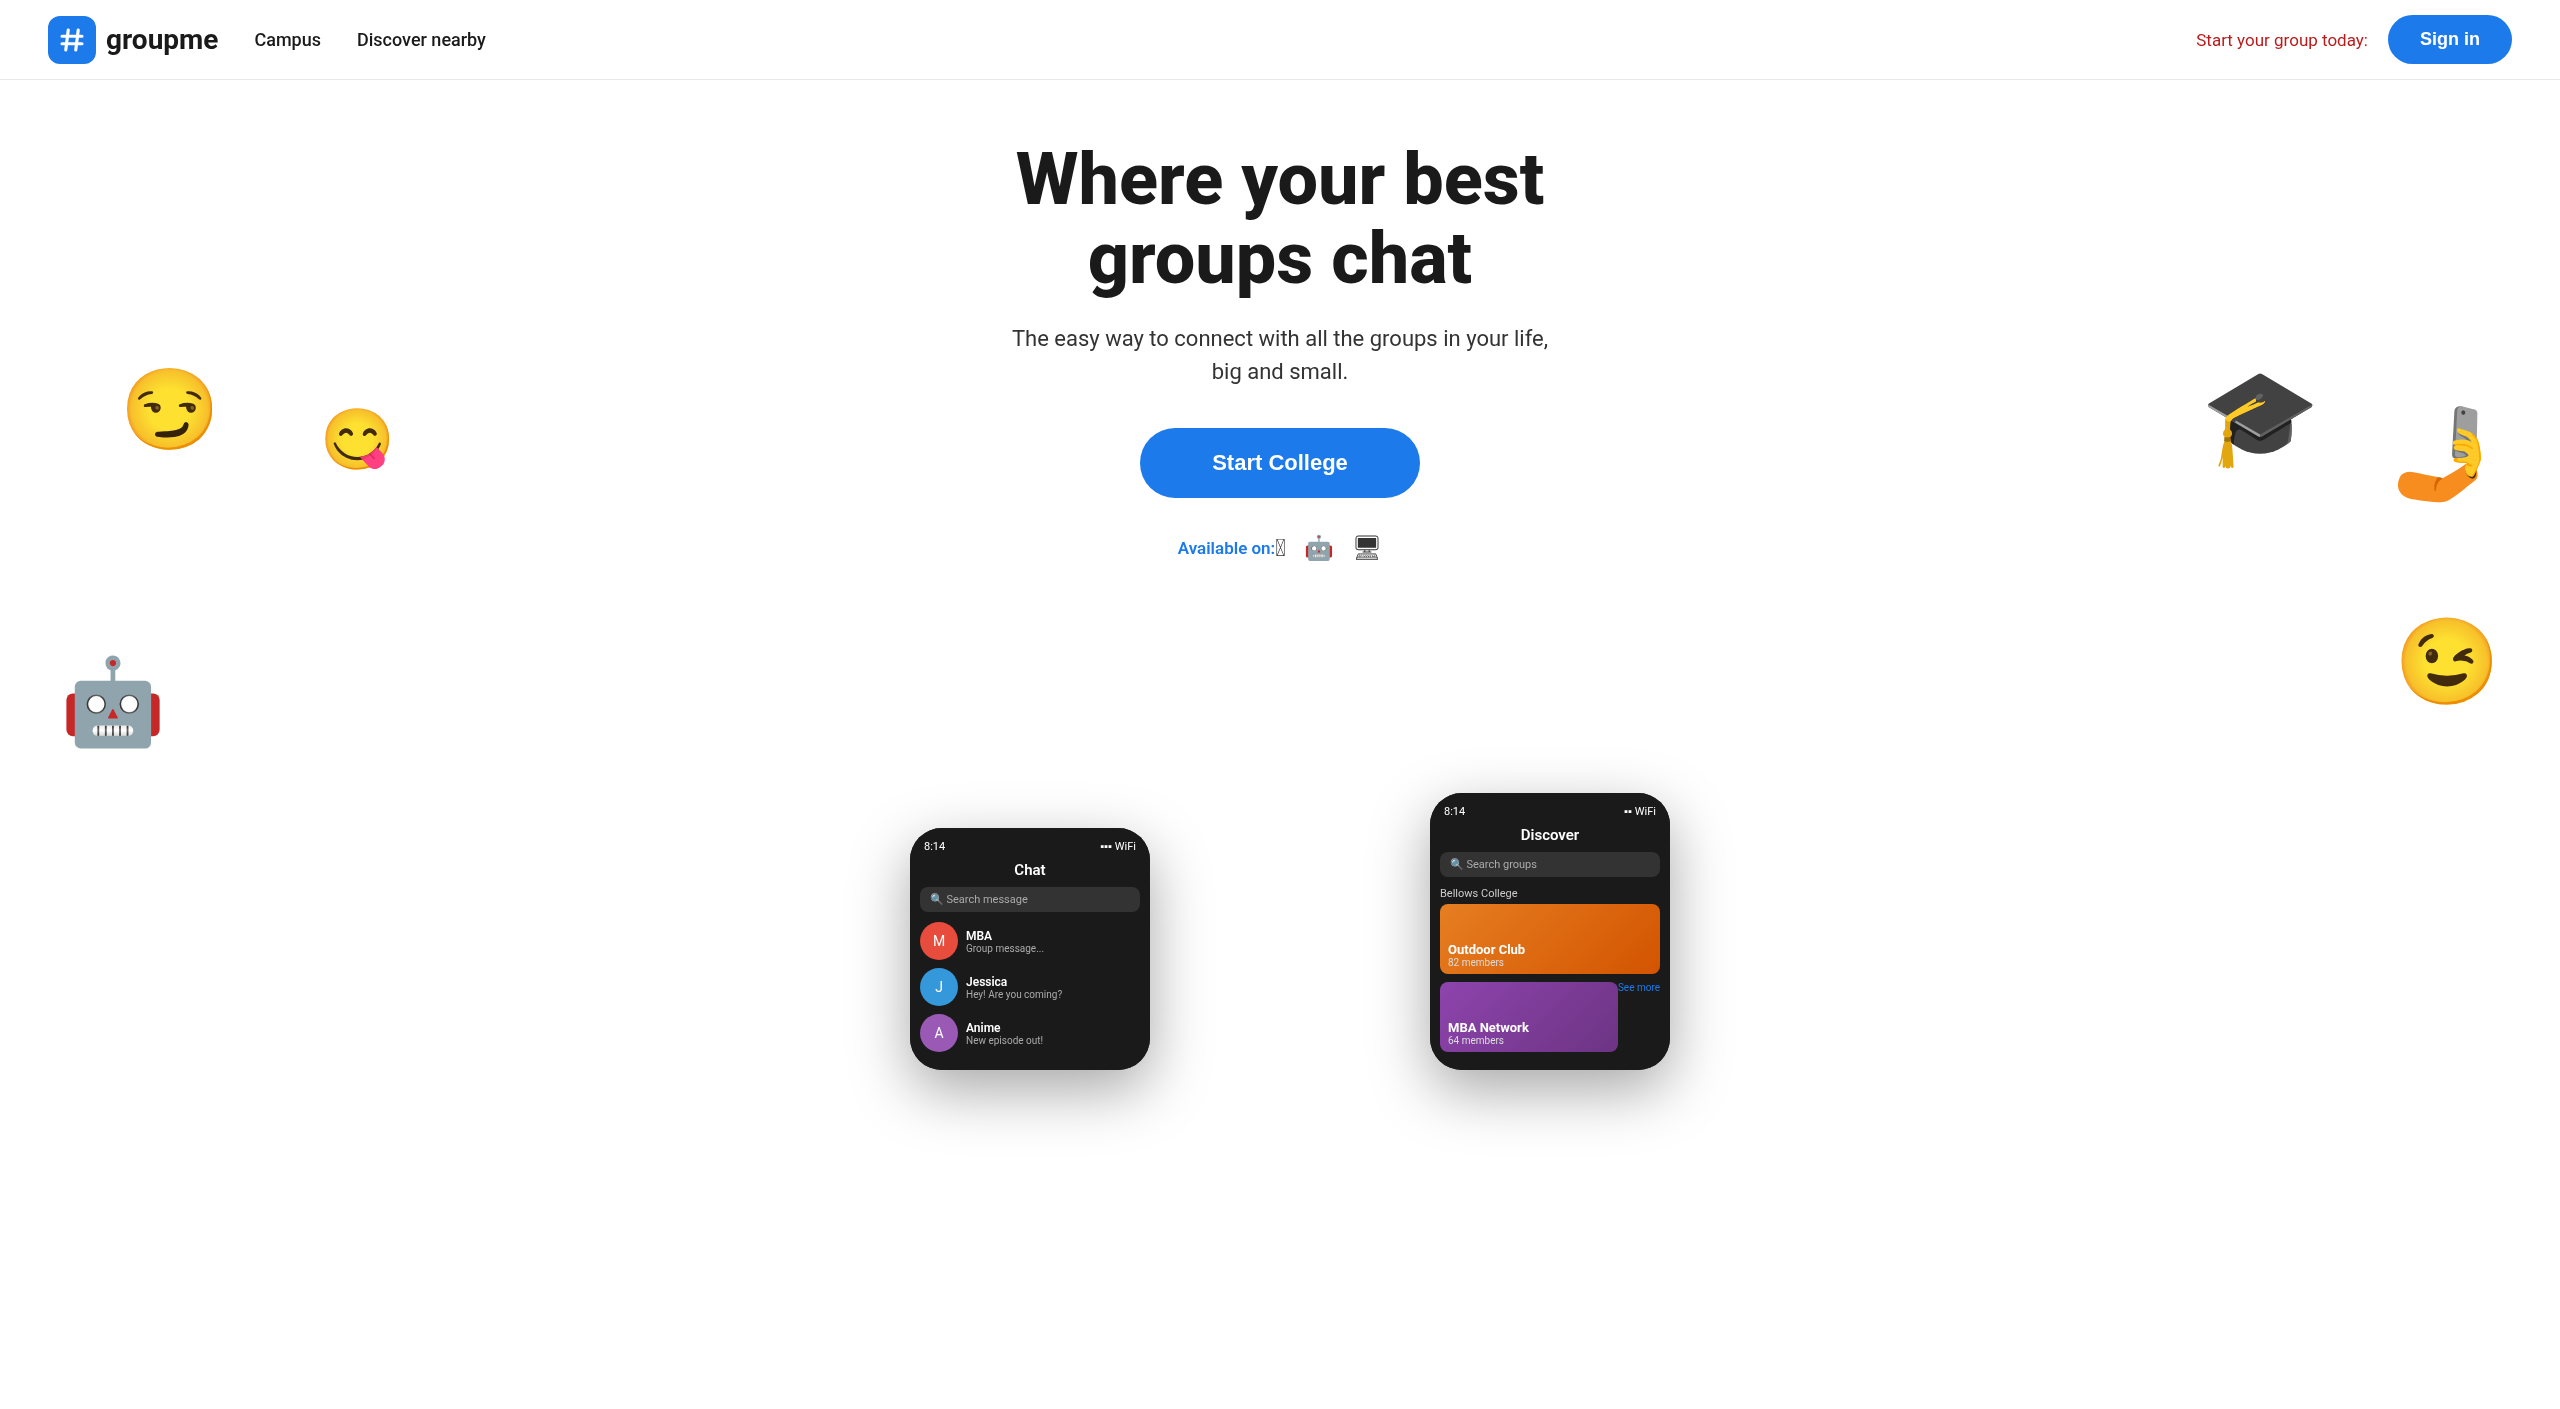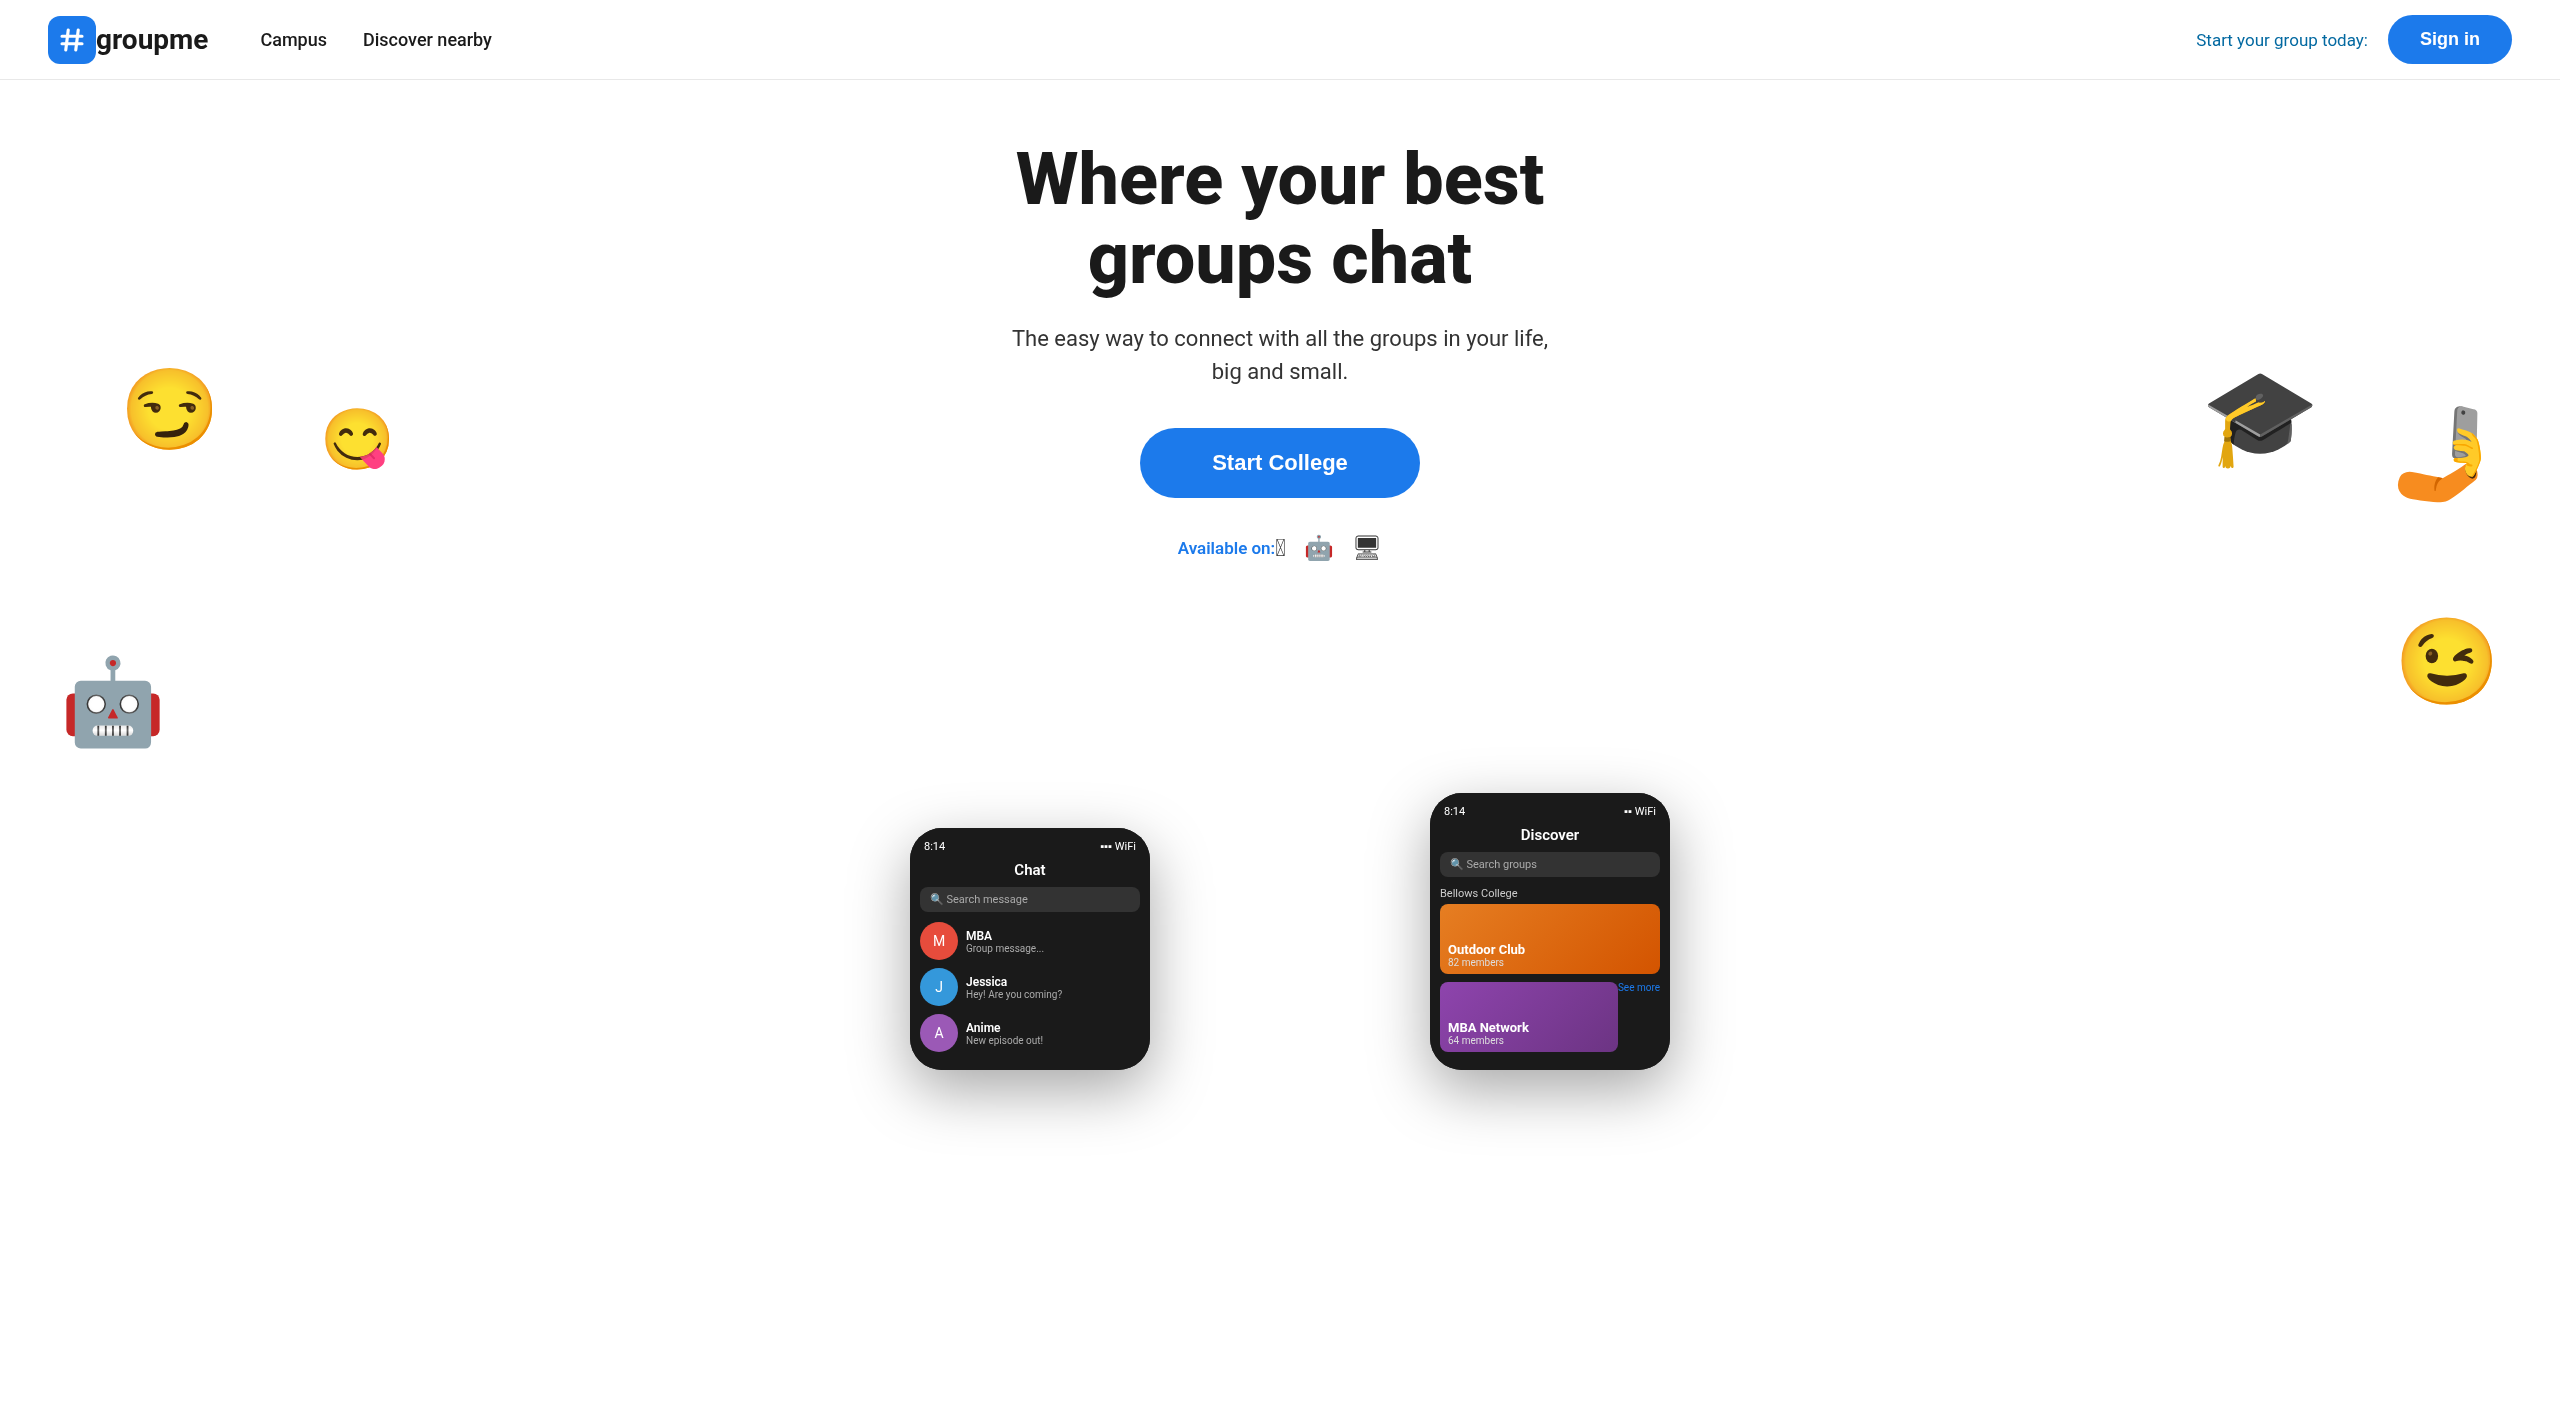--- a/index.html
+++ b/index.html
@@ -14,21 +14,22 @@
       display: flex;
       align-items: center;
       padding: 0 48px;
       height: 80px;
       border-bottom: 1px solid #e8e8e8;
       background: #fff;
     }
     .logo-area {
       display: flex;
       align-items: center;
-      margin-right: 52px;
+      gap: 10px;
+      margin-right: 36px;
       text-decoration: none;
       justify-content: flex-end;
     }
     .logo-icon {
       width: 48px;
       height: 48px;
       background: #1C7AEB;
       border-radius: 12px;
       display: flex;
       align-items: center;
@@ -57,21 +58,21 @@
       font-weight: 500;
     }
     .nav-right {
       margin-left: auto;
       display: flex;
       align-items: center;
       gap: 20px;
     }
     .nav-right-label {
       font-size: 17px;
-      color: #0369a1;
+      color: #b91c1c;
     }
     .signin-btn {
       background: #1C7AEB;
       color: #fff;
       border: none;
       border-radius: 50px;
       padding: 14px 32px;
       font-size: 18px;
       font-weight: 600;
       cursor: pointer;

